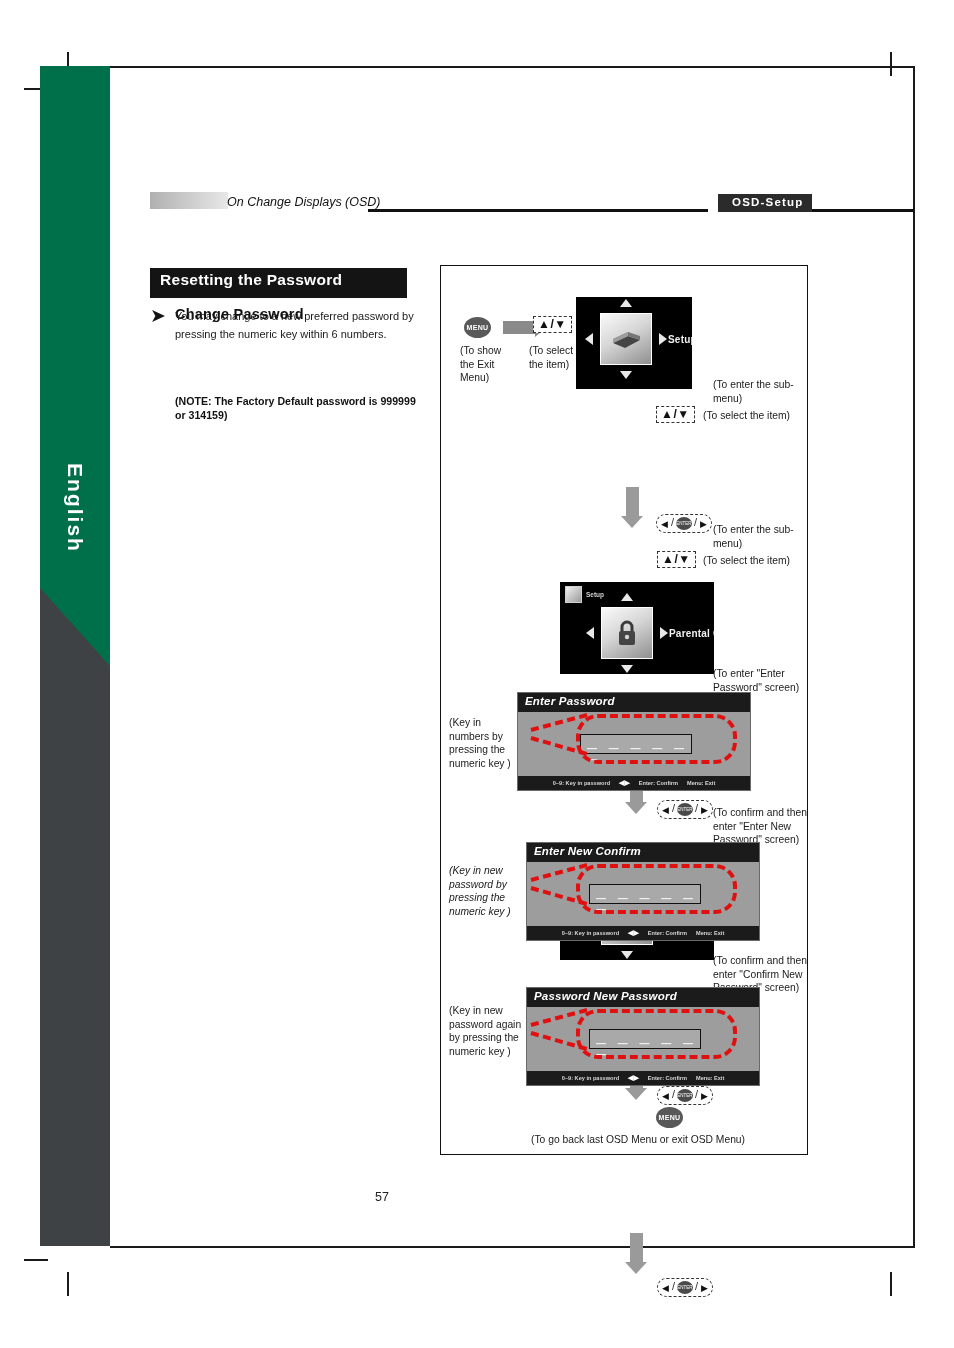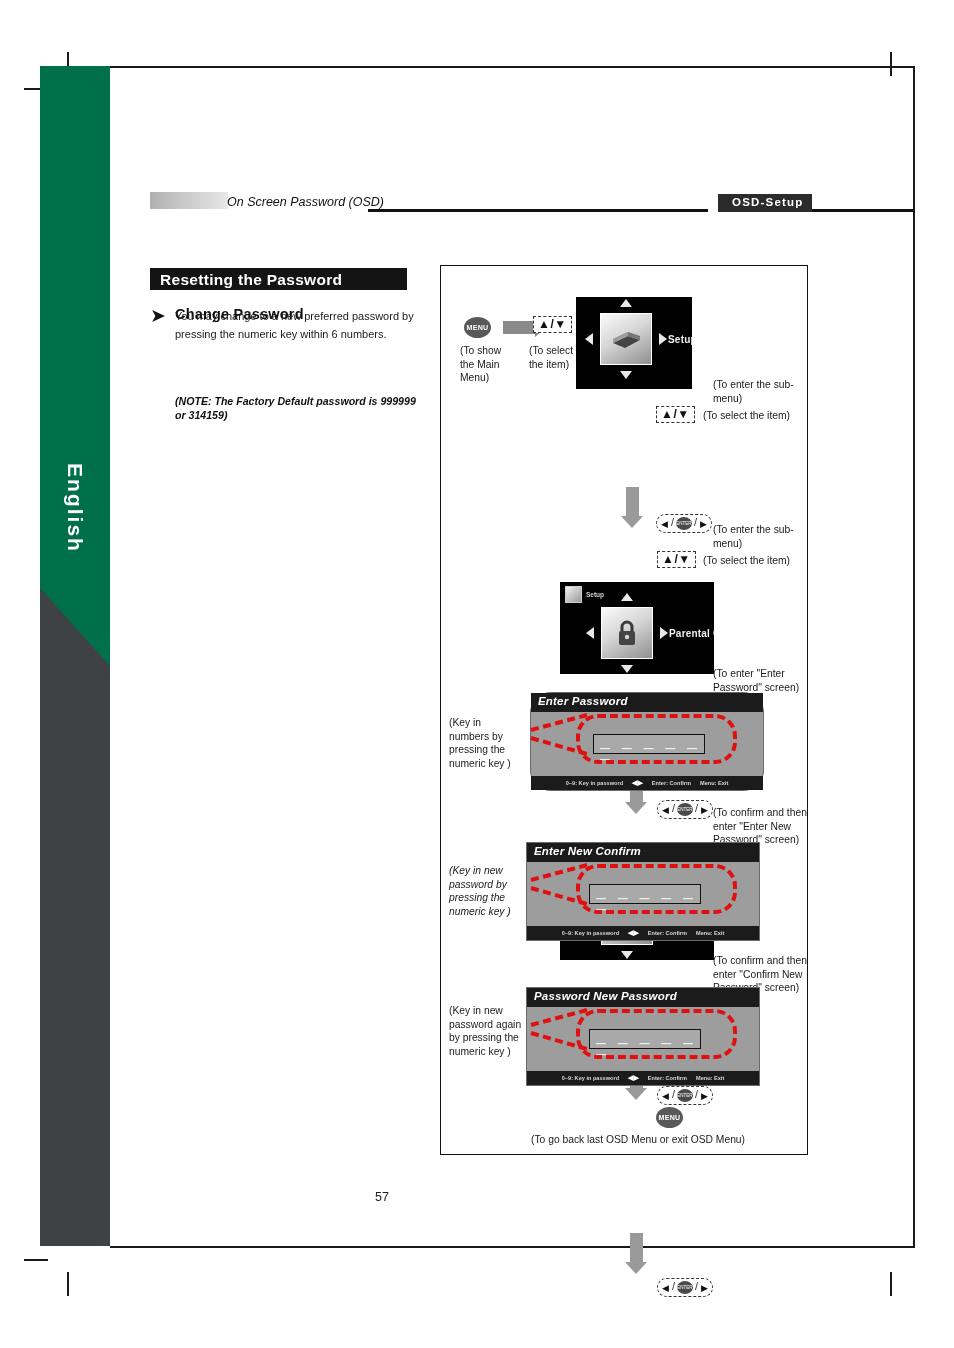--- a/index.html
+++ b/index.html
@@ -90,21 +90,21 @@
     width: 0; height: 0;
     border-top: 9px solid transparent;
     border-bottom: 9px solid transparent;
     border-left: 10px solid #7a7a7a;
   }
 
   
   #section-banner {
     position: absolute;
     left: 150px; top: 268px;
-    width: 257px; height: 22px;
+    width: 257px; height: 30px;
     background: #141414;
   }
   #section-banner span {
     display: block;
     color: #ffffff;
     font-size: 15.5px;
     font-weight: bold;
     padding: 3px 0 0 10px;
     letter-spacing: 0.3px;
   }
@@ -130,21 +130,20 @@
     font-size: 11px;
     line-height: 17.5px;
     color: #1a1a1a;
   }
   #note-para {
     position: absolute;
     left: 175px; top: 394px;
     width: 250px;
     font-size: 10.6px;
     font-weight: bold;
-    font-style: italic;
     line-height: 14px;
     color: #111;
   }
 
   
   #flow-frame {
     position: absolute;
     left: 440px; top: 265px;
     width: 366px; height: 888px;
     border: 1px solid #111;
@@ -376,41 +375,41 @@
 <div class="page-border" style="left:110px; top:66px;   width:804px; height:1.6px;"></div>
 <div class="page-border" style="left:110px; top:1246px; width:804px; height:1.6px;"></div>
 <div class="page-border" style="left:913px; top:66px;   width:1.6px; height:1182px;"></div>
 
 <div id="lang-tab">
   <div id="lang-tab-green"></div>
   <div id="lang-label">English</div>
 </div>
 
 <div id="hdr-gradient"></div>
-<div id="hdr-title">On Screen Password (OSD)</div>
+<div id="hdr-title">On Change Displays (OSD)</div>
 <div id="hdr-rule-left"></div>
 <div id="hdr-rule-right"></div>
 <div id="hdr-chip-arrow"></div>
 <div id="hdr-chip"><span>OSD-Setup</span></div>
 
 <div id="section-banner">
   <span>Resetting the Password</span>
 </div>
 <div id="bullet-arrow">➤</div>
 <div id="subhead">Change Password</div>
 <div id="body-para">You may change to a new preferred password by pressing the numeric key within 6 numbers.</div>
 <div id="note-para">(NOTE: The Factory Default password is 999999 or 314159)</div>
 
 <div id="flow-frame">
 
   <div class="abs menu-btn" style="left:23px; top:51px;"><span>MENU</span></div>
   <div class="abs gray-arrow-right" style="left:62px; top:55px;"></div>
   <div class="abs updown-key" style="left:92px; top:50px;"><span>▲/▼</span></div>
 
-  <div class="abs caption" style="left:19px; top:78px; width:58px;">(To show the Main Menu)</div>
+  <div class="abs caption" style="left:19px; top:78px; width:58px;">(To show the Exit Menu)</div>
   <div class="abs caption" style="left:88px; top:78px; width:56px;">(To select the item)</div>
 
   <div class="abs osd-cube" style="left:135px; top:18px; width:116px; height:92px;">
     <div class="cube-wrap" style="left:24px; top:16px;">
       <div class="cube-box">
         <svg class="glyph-setup" width="34" height="26" viewBox="0 0 34 26">
           <polygon points="4,17 19,10 31,14 16,22" fill="#3a3a3a"></polygon>
           <polygon points="4,13 19,6 31,10 31,14 19,10 4,17" fill="#6f6f6f"></polygon>
           <polygon points="4,13 19,6 19,10 4,17" fill="#9a9a9a"></polygon>
         </svg>
@@ -496,21 +495,21 @@
   <div class="abs gray-arrow-down" style="left:189px; top:406px;"></div>
   <div class="abs enter-key" style="left:216px; top:403px;">
     <span class="lft">◀</span>
     <span class="sl1">/</span>
     <span class="dot">ENTER</span>
     <span class="sl2">/</span>
     <span class="rgt">▶</span>
   </div>
   <div class="abs caption" style="left:272px; top:401px; width:92px;">(To enter "Enter Password" screen)</div>
 
-  <div class="pwd-panel" style="left:89px; top:426px;border-radius:21px;">
+  <div class="pwd-panel" style="left:76px; top:426px;">
     <div class="pwd-title">
       <span>Enter Password</span>
     </div>
     <div class="pwd-field">
       <div class="pwd-dashes">— — — — — —</div>
     </div>
     <div class="pwd-status">
       <span>0~9: Key in password</span>
       <span class="lr">◀▶</span>
       <span>Enter: Confirm</span>

